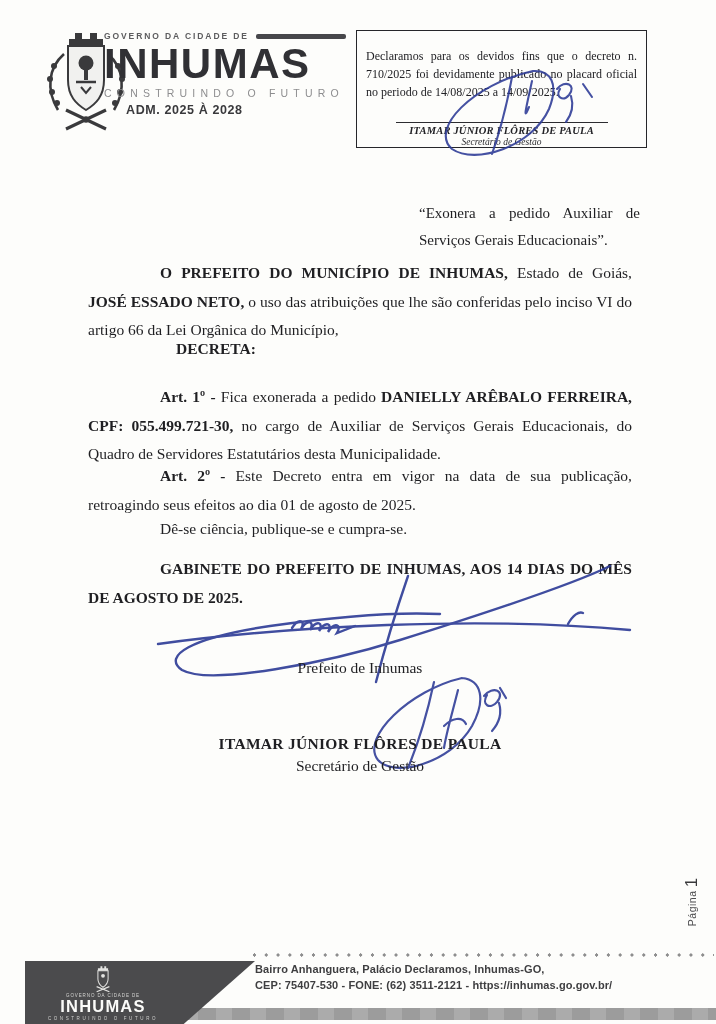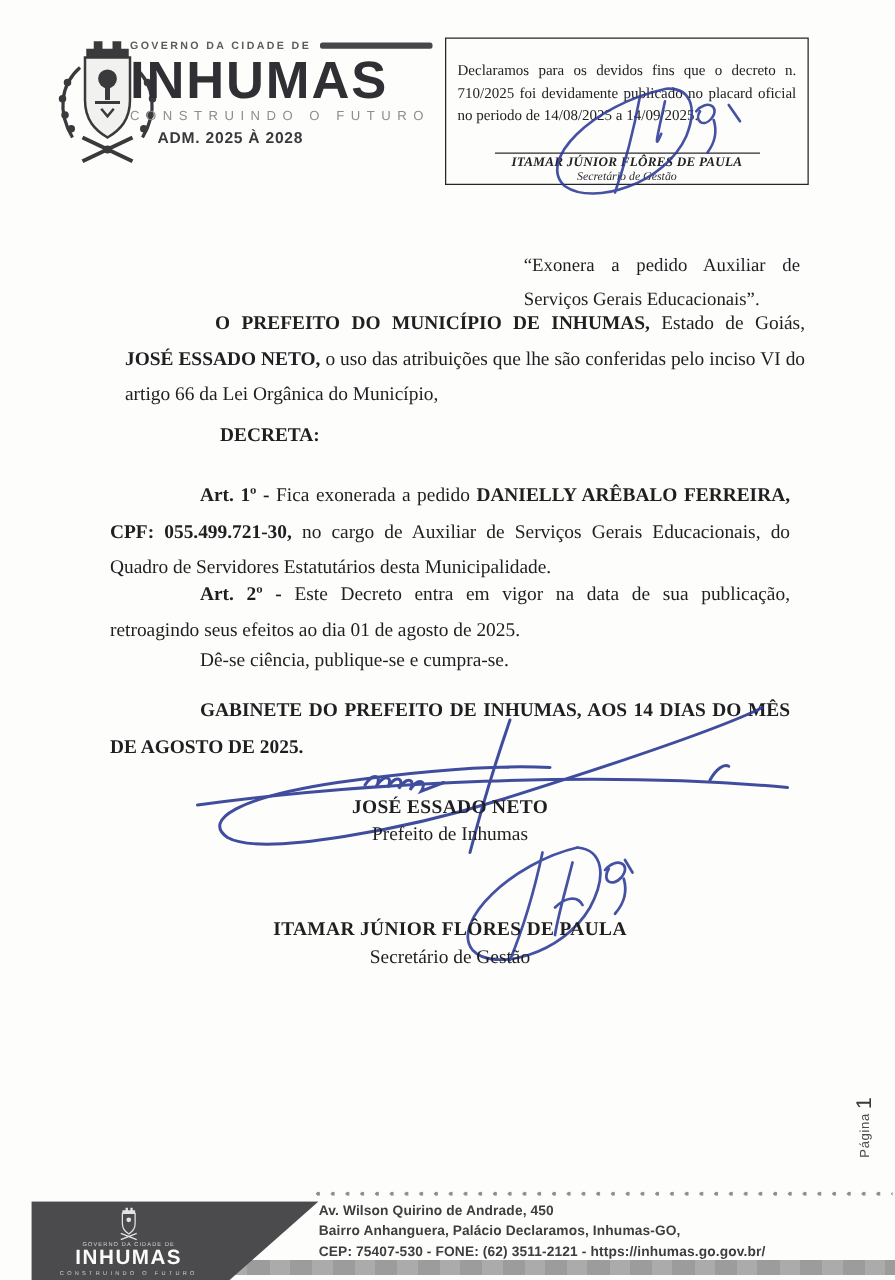--- a/index.html
+++ b/index.html
@@ -22,21 +22,21 @@
   .pub-sigline{width:212px;border-top:1.5px solid #2c2c30;margin:20px auto 2px;}
   .pub-name{font-size:10.5px;font-weight:bold;font-style:italic;text-align:center;letter-spacing:.2px;color:#232327;}
   .pub-role{font-size:9.5px;font-style:italic;text-align:center;color:#2b2b2f;margin-top:1px;}
   .pub-sig-svg{position:absolute;left:58px;top:26px;width:205px;height:122px;overflow:visible;}
 
   
   .doc-title{position:absolute;left:88px;top:165px;width:544px;text-align:center;font-size:16px;font-weight:bold;letter-spacing:.2px;}
   .epigraph{position:absolute;left:419px;top:200px;width:221px;font-size:15px;line-height:26.5px;text-align:justify;}
   .par{position:absolute;left:88px;width:544px;font-size:15.5px;line-height:28.5px;text-align:justify;text-indent:72px;margin:0;}
   .b{font-weight:bold;}
-  .preamble{top:245px;margin-left:12px;}
+  .preamble{top:259px;}
   .decreta{position:absolute;left:176px;top:340px;font-size:15.5px;font-weight:bold;}
   .art1{top:383px;}
   .art2{top:462px;}
   .closing{position:absolute;left:160px;top:520px;font-size:15.5px;}
   .gabinete{top:555px;font-weight:bold;}
   .sig-name{position:absolute;left:88px;width:544px;text-align:center;font-size:15.5px;font-weight:bold;letter-spacing:.3px;}
   .sig-role{position:absolute;left:88px;width:544px;text-align:center;font-size:15.5px;}
   .n1{top:637px;} .r1{top:659px;} .n2{top:735px;} .r2{top:757px;}
   .sig-svg{position:absolute;overflow:visible;}
   .sig1{left:140px;top:556px;width:500px;height:140px;}
@@ -133,21 +133,20 @@
   <svg class="sig-svg sig1" viewBox="0 0 500 140">
     <g fill="none" stroke="#2c3a96" stroke-width="2.4" stroke-linecap="round" opacity="0.9">
       <path d="M18,88 C150,70 340,60 490,74"></path>
       <path d="M470,10 C430,30 330,62 260,84 C190,106 70,130 42,114 C22,100 50,82 130,70 C200,60 260,56 300,58"></path>
       <path d="M268,20 C256,55 244,95 236,126"></path>
       <path d="M152,72 c7,-11 14,-7 9,1 c7,-11 14,-7 9,1 c7,-11 14,-7 9,1 c7,-11 14,-7 9,1 c7,-11 14,-7 9,1 l18,-7"></path>
       <path d="M428,68 c5,-9 11,-13 15,-11"></path>
     </g>
   </svg>
 
-  <div class="sig-name n1">JOSÉ ESSADO NETO</div>
   <div class="sig-role r1">Prefeito de Inhumas</div>
 
   <svg class="sig-svg sig2" viewBox="0 0 162 112">
     <g fill="none" stroke="#2c3a96" stroke-width="2.2" stroke-linecap="round" opacity="0.88">
       <path d="M112,10 C60,22 10,70 28,92 C44,110 100,96 122,58 C136,32 132,12 112,10"></path>
       <path d="M84,14 C78,42 68,76 58,100"></path>
       <path d="M108,22 C102,46 96,66 94,80 M94,58 C102,50 112,48 116,56"></path>
       <path d="M134,28 c9,-11 22,-5 13,6 c-7,8 -16,3 -10,-7 m12,8 c3,10 0,20 -7,28"></path>
       <path d="M150,20 l6,10"></path>
     </g>
@@ -177,18 +176,17 @@
       </svg>
       <div class="f-gov">GOVERNO DA CIDADE DE</div>
       <div class="f-city">INHUMAS</div>
       <div class="f-slogan">CONSTRUINDO O FUTURO</div>
     </div>
   </div>
 
   <div class="dots"></div>
 
   <div class="addr">
-    <div>Av. Wilson Quirino de Andrade, 450</div>
     <div>Bairro Anhanguera, Palácio Declaramos, Inhumas-GO,</div>
     <div>CEP: 75407-530 - FONE: (62) 3511-2121 - https://inhumas.go.gov.br/</div>
   </div>
 
 </div>
 
 </body></html>

